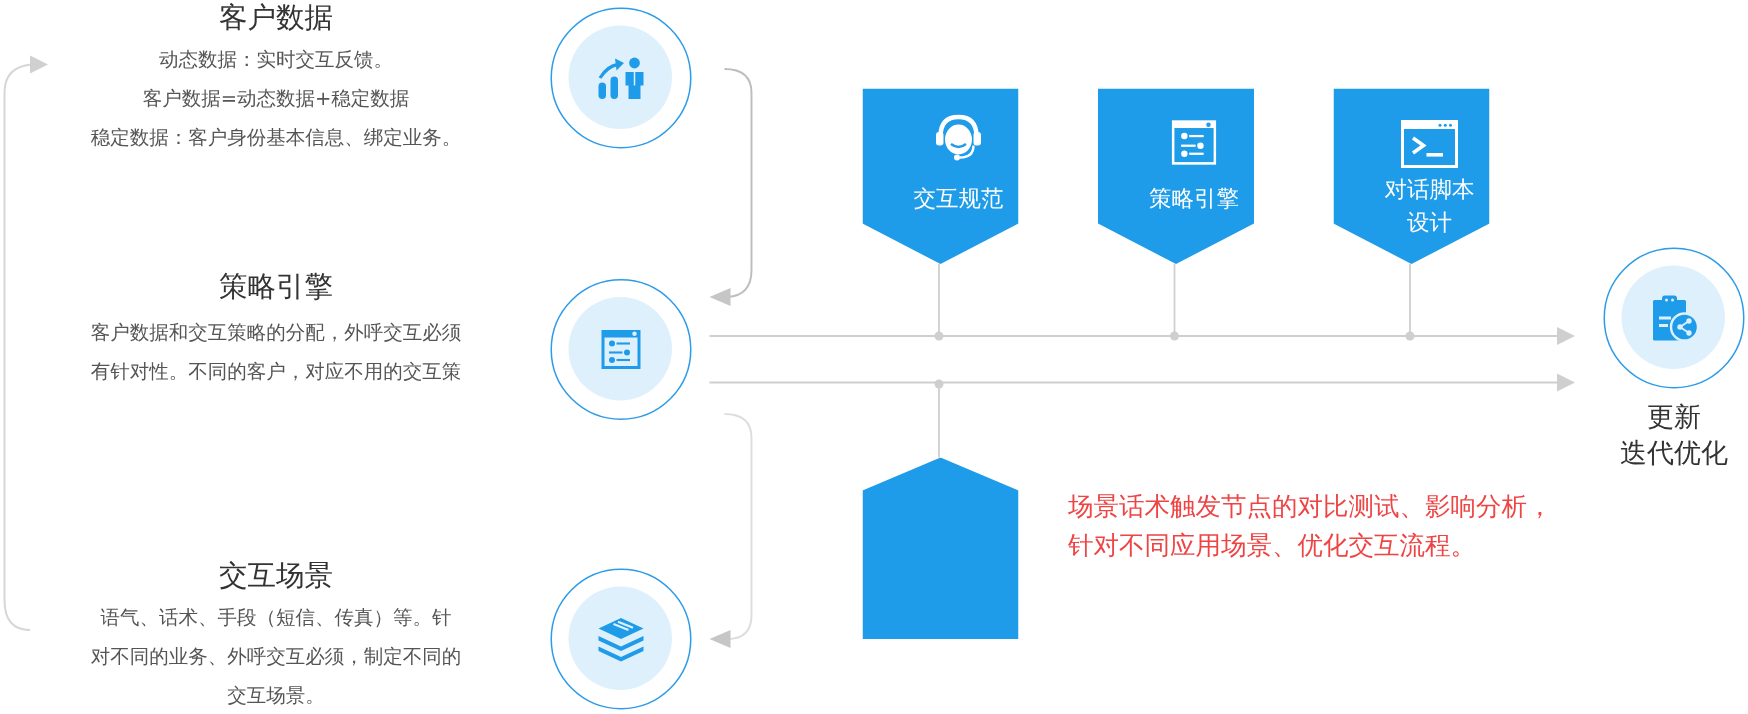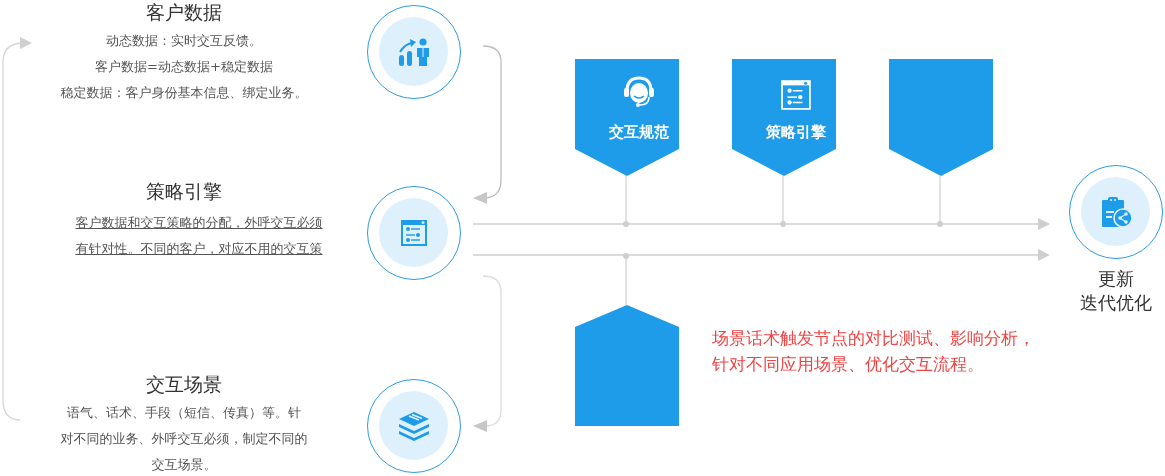--- a/index.html
+++ b/index.html
@@ -2,21 +2,21 @@
 <html><head>
 <meta charset="utf-8">
 <style>
   html,body{margin:0;padding:0;background:#fff;}
   body{width:1165px;height:476px;position:relative;overflow:hidden;font-family:"DejaVu Sans","Liberation Sans",sans-serif;color:#333;}
   svg.lines{position:absolute;left:0;top:0;}
   .sec-title{position:absolute;width:340px;text-align:center;font-size:19px;color:#333;line-height:24px;}
   .sec-desc{position:absolute;width:340px;text-align:center;font-size:13px;color:#555;line-height:26px;}
   .circle{position:absolute;width:94px;height:94px;border:1.5px solid #2d9be8;border-radius:50%;box-sizing:border-box;background:#fff;}
   .circle .inner{position:absolute;left:11px;top:11px;width:69px;height:69px;border-radius:50%;background:#dff0fd;display:flex;align-items:center;justify-content:center;}
-  .box{position:absolute;width:128px;color:#fff;text-align:center;font-size:15px;line-height:22px;font-weight:bold;}
+  .box{position:absolute;width:128px;color:#fff;text-align:center;font-size:15px;line-height:22px;}
   .box svg.shape{position:absolute;left:0;top:0;}
   .box .content{position:relative;display:flex;flex-direction:column;align-items:center;}
   .note{position:absolute;font-size:17px;color:#ef4444;line-height:26px;}
   .final-label{position:absolute;width:120px;text-align:center;font-size:18px;color:#333;line-height:24px;}
 </style>
 </head>
 <body>
 
 <svg class="lines" width="1165" height="476">
 
@@ -45,21 +45,21 @@
 </svg>
 
 <div class="sec-title" style="left:14px;top:0px;text-align:center;">客户数据</div>
 <div class="sec-desc" style="left:14px;top:28px;">
   <div>动态数据：实时交互反馈。</div>
   <div>客户数据=动态数据+稳定数据</div>
   <div>稳定数据：客户身份基本信息、绑定业务。</div>
 </div>
 
 <div class="sec-title" style="left:14px;top:179px;">策略引擎</div>
-<div class="sec-desc" style="left:29px;top:210px;text-decoration:underline;">
+<div class="sec-desc" style="left:14px;top:210px;">
   <div>客户数据和交互策略的分配，外呼交互必须</div>
   <div>有针对性。不同的客户，对应不用的交互策</div>
 </div>
 
 <div class="sec-title" style="left:14px;top:372px;">交互场景</div>
 <div class="sec-desc" style="left:14px;top:400px;">
   <div>语气、话术、手段（短信、传真）等。针</div>
   <div>对不同的业务、外呼交互必须，制定不同的</div>
   <div>交互场景。</div>
 </div>
@@ -140,20 +140,35 @@
         <rect x="11" y="20.3" width="9" height="1.4" fill="#fff"></rect>
     </svg>
     <div style="margin-top:11px;">策略引擎</div>
   </div>
 </div>
 
 <div class="box" style="left:889px;top:59px;height:117px;">
   <svg class="shape" width="104" height="117">
       <polygon points="0,0 104,0 104,90 52,117 0,90" fill="#1e9be9"></polygon>
     </svg>
+  <div class="content">
+    <svg width="38" height="32" viewBox="0 0 38 32" style="margin-top:21px;">
+      <rect x="1" y="1" width="36" height="30" fill="none" stroke="#fff" stroke-width="2"></rect>
+      <rect x="1" y="1" width="36" height="5" fill="#fff"></rect>
+      <circle cx="26" cy="3.5" r="1" fill="#1e9be9"></circle>
+        <circle cx="29.5" cy="3.5" r="1" fill="#1e9be9"></circle>
+        <circle cx="33" cy="3.5" r="1" fill="#1e9be9"></circle>
+      <path d="M8 12 L15 17 L8 22" stroke="#fff" stroke-width="2.4" fill="none"></path>
+      <rect x="17" y="22" width="11" height="2.4" fill="#fff"></rect>
+    </svg>
+    <div style="margin-top:3px;line-height:22px;">
+      <div>对话脚本</div>
+      <div>设计</div>
+    </div>
+  </div>
 </div>
 
 <div class="box" style="left:575px;top:305px;height:121px;">
   <svg class="shape" width="104" height="121">
       <polygon points="0,22 52,0 104,22 104,121 0,121" fill="#1e9be9"></polygon>
     </svg>
 </div>
 
 <div class="note" style="left:712px;top:325px;">
   <div>场景话术触发节点的对比测试、影响分析，</div>

